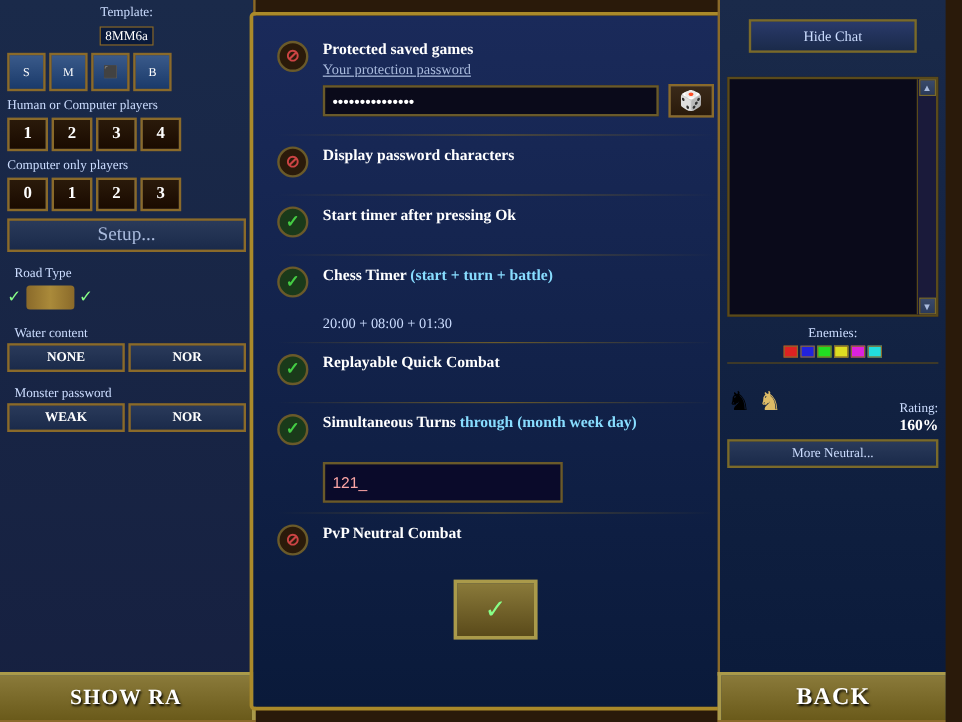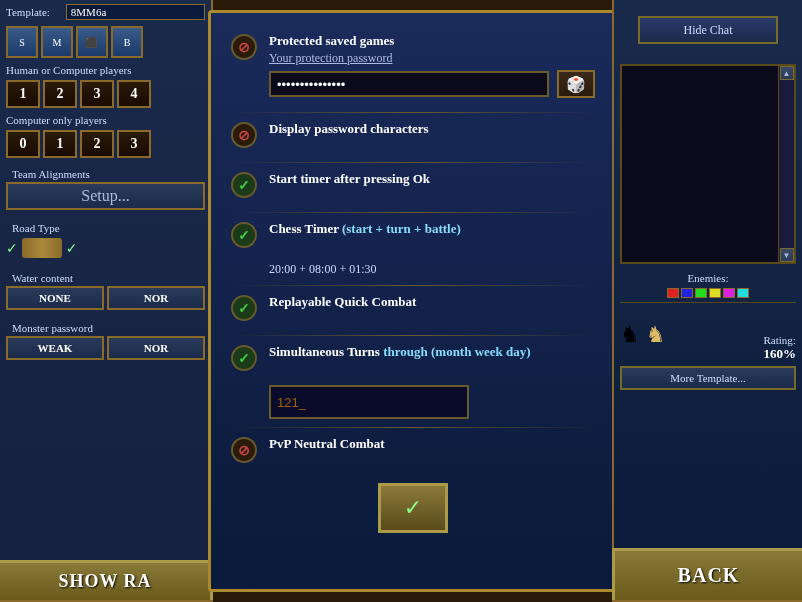--- a/index.html
+++ b/index.html
@@ -43,21 +43,22 @@
     .top-bar-random {
       color: #ccddff;
       font-size: 12px;
       margin-left: 8px;
     }
 
     .template-row {
       display: flex;
       align-items: center;
       padding: 4px 6px;
-      gap: 16px;
+      gap: 6px;
+      flex-direction: column;
     }
 
     .template-label {
       color: #ccddff;
       font-size: 11px;
     }
 
     .template-value {
       color: #ffffff;
       font-size: 11px;
@@ -316,21 +317,21 @@
     }
 
     .sim-turns-input {
       margin-top: 4px;
       padding-left: 38px;
     }
 
     .sim-input {
       background: #0a0a2a;
       border: 2px solid #6a5a2a;
-      color: #a16207;
+      color: #fca5a5;
       font-size: 13px;
       padding: 3px 6px;
       width: 200px;
       height: 34px;
     }
 
     .confirm-row {
       display: flex;
       justify-content: center;
       margin-top: 20px;
@@ -345,21 +346,21 @@
       align-items: center;
       justify-content: center;
       cursor: pointer;
       font-size: 22px;
       color: #88ff88;
     }
 
     
     .right-panel {
       position: absolute;
-      right: 0;
+      right: 14px;
       top: 0;
       width: 190px;
       height: 602px;
       background: linear-gradient(180deg, #1a2a4a 0%, #0a1a3a 100%);
       border: 2px solid #8a6a2a;
       border-top: none;
       border-right: none;
     }
 
     .hide-chat-btn {
@@ -421,21 +422,21 @@
       cursor: pointer;
       text-align: center;
       margin-top: 4px;
     }
 
     .back-btn {
       position: absolute;
       bottom: 0;
       right: 0;
       width: 190px;
-      height: 52px;
+      height: 40px;
       background: linear-gradient(180deg, #8a7a3a 0%, #6a5a1a 100%);
       border: 3px solid #aa9a4a;
       border-bottom: none;
       border-right: none;
       color: #ffffff;
       font-size: 20px;
       font-weight: bold;
       letter-spacing: 1px;
       cursor: pointer;
       display: flex;
@@ -471,21 +472,20 @@
 
   <div class="section-label">Computer only players</div>
   <div class="number-row">
     <div class="number-box">0</div>
     <div class="number-box">1</div>
     <div class="number-box">2</div>
     <div class="number-box">3</div>
   </div>
 
   <div class="team-section">
-    <div class="section-label">Team Alignments</div>
     <div class="setup-btn">Setup...</div>
   </div>
 
   <div class="road-section">
     <div class="section-label">Road Type</div>
     <div class="road-row">
       <span class="check-mark">✓</span>
       <div class="road-icon"></div>
       <span class="check-mark">✓</span>
     </div>
@@ -638,17 +638,17 @@
       </div>
       <div style="display:flex; flex-direction:column; align-items:center;">
         <span style="font-size:22px; color:#ddbb66;">♞</span>
       </div>
       <div style="flex:1;"></div>
       <div>
         <div style="color:#ccddff; font-size:11px;margin-top:27px;">Rating:</div>
         <div style="color:#ffffff; font-size:13px; font-weight:bold;">160%</div>
       </div>
     </div>
-    <div class="more-options-btn">More Template...</div>
+    <div class="more-options-btn">More Neutral...</div>
   </div>
 
   <div class="back-btn">BACK</div>
 </div>
 
 </body></html>

